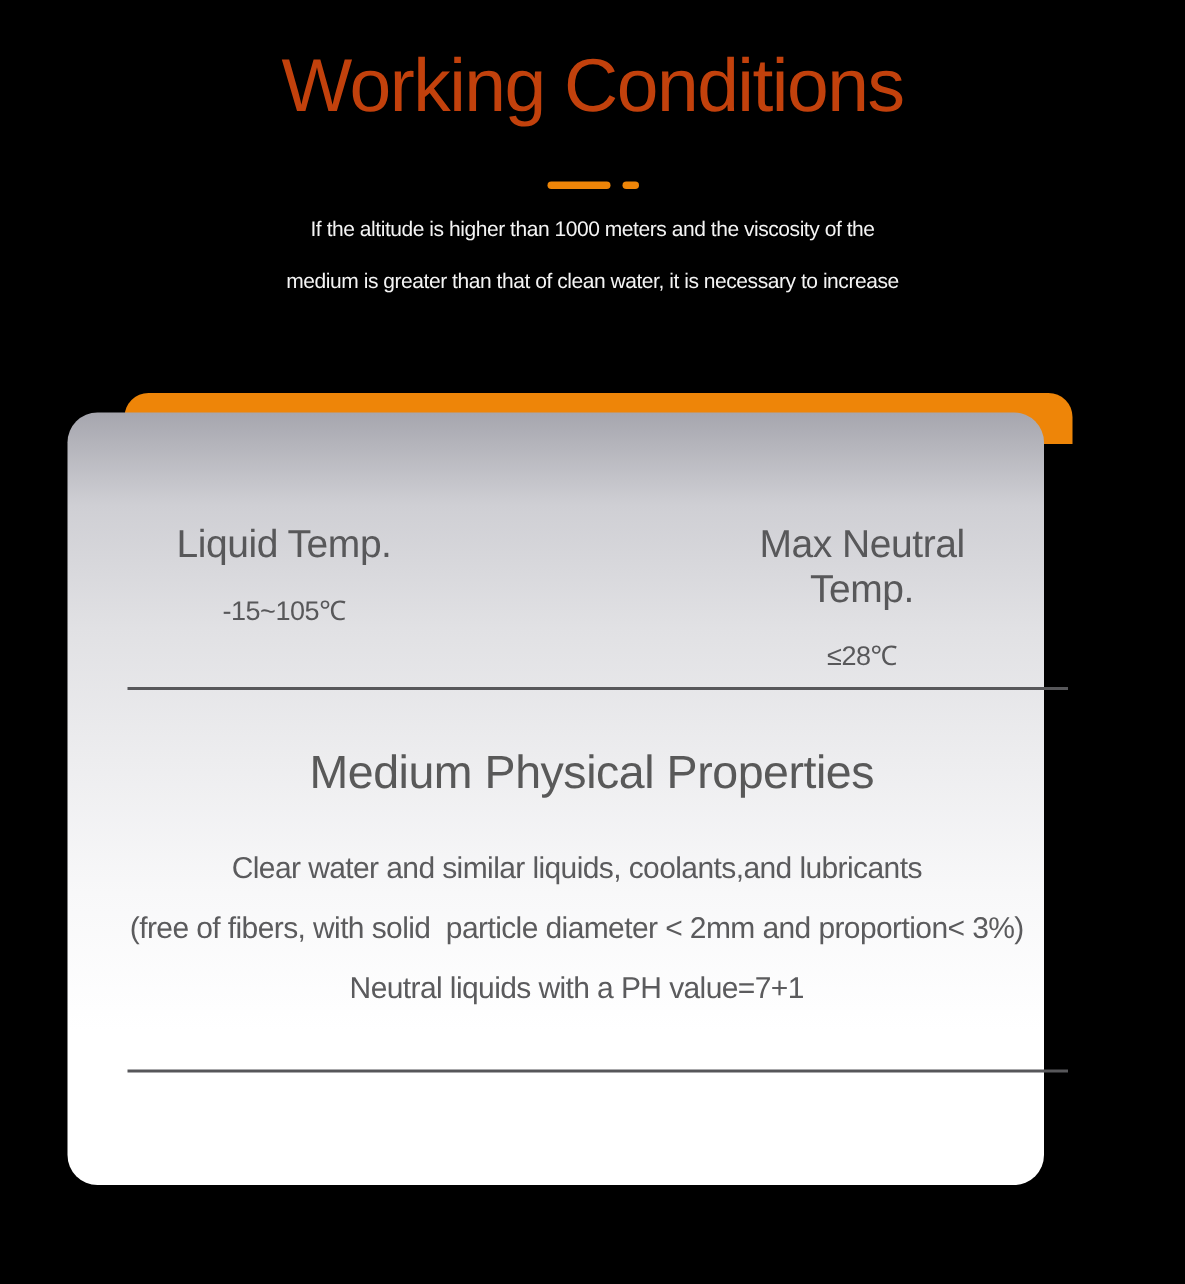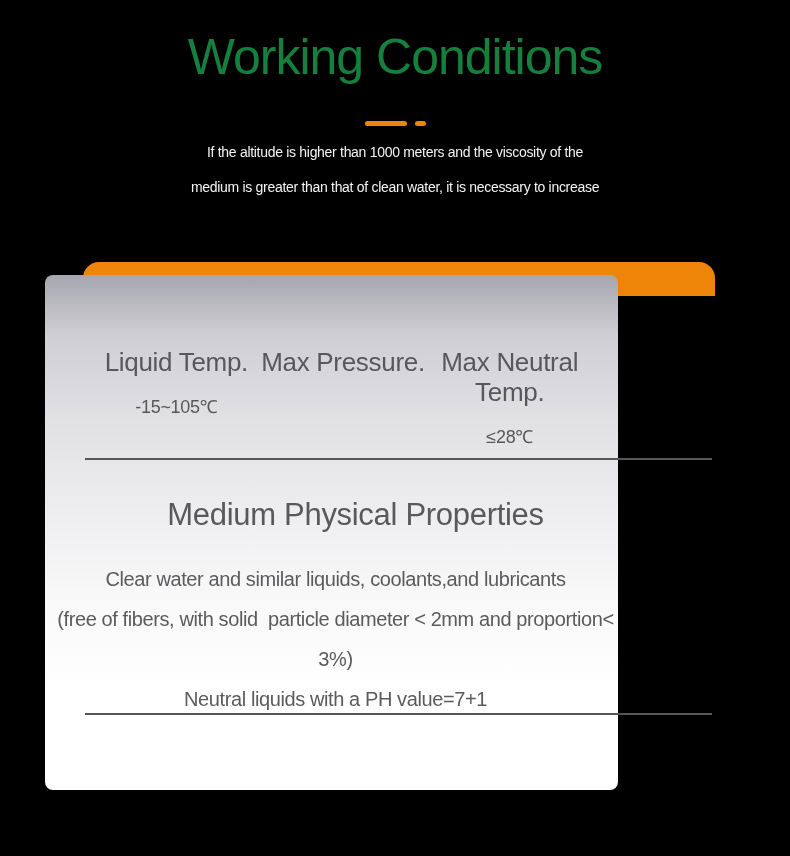--- a/index.html
+++ b/index.html
@@ -15,21 +15,21 @@
     font-family: "Liberation Sans", sans-serif;
   }
 
   
   .page-title {
     position: absolute;
     top: 30px;
     left: 0;
     width: 100%;
     text-align: center;
-    color: #15803d;
+    color: #c2410c;
     font-size: 50px;
     font-weight: 400;
     letter-spacing: -1px;
     line-height: 1.1;
   }
   .accent-divider {
     position: absolute;
     top: 121px;
     left: 0;
     width: 100%;
@@ -71,23 +71,23 @@
     top: 262px;
     width: 632px;
     height: 34px;
     background: #ee8508;
     border-radius: 16px 16px 0 0;
   }
   .specs-card {
     position: absolute;
     left: 45px;
     top: 275px;
-    width: 573px;
+    width: 651px;
     height: 515px;
-    border-radius: 8px;
+    border-radius: 20px;
     background: linear-gradient(180deg,
       #a6a6ae 0%,
       #cfcfd4 12%,
       #e1e1e4 28%,
       #ededef 45%,
       #f8f8f9 62%,
       #ffffff 80%,
       #ffffff 100%);
   }
 
@@ -136,21 +136,21 @@
     text-align: center;
     color: #595959;
     font-size: 31px;
     letter-spacing: -0.3px;
     line-height: 36px;
   }
 
   .section-body {
     position: absolute;
     top: 284px;
-    left: 4px;
+    left: 14px;
     width: 100%;
     text-align: center;
     color: #5b5b5d;
     font-size: 20px;
     letter-spacing: -0.4px;
     line-height: 40px;
   }
   .section-body .line { white-space: pre-wrap; }
 </style>
 </head>
@@ -171,21 +171,20 @@
 <div class="card-accent-band"></div>
 
 <div class="specs-card">
 
   <div class="specs-row">
     <div class="spec-col">
       <div class="spec-label">Liquid Temp.</div>
       <div class="spec-value">-15~105℃</div>
     </div>
     <div class="spec-col">
-      <div class="spec-label">Max Pressure.</div>
     </div>
     <div class="spec-col">
       <div class="spec-label">Max Neutral Temp.</div>
       <div class="spec-value">≤28℃</div>
     </div>
   </div>
 
   <div class="card-divider divider-top"></div>
 
   <div class="section-title">Medium Physical Properties</div>

